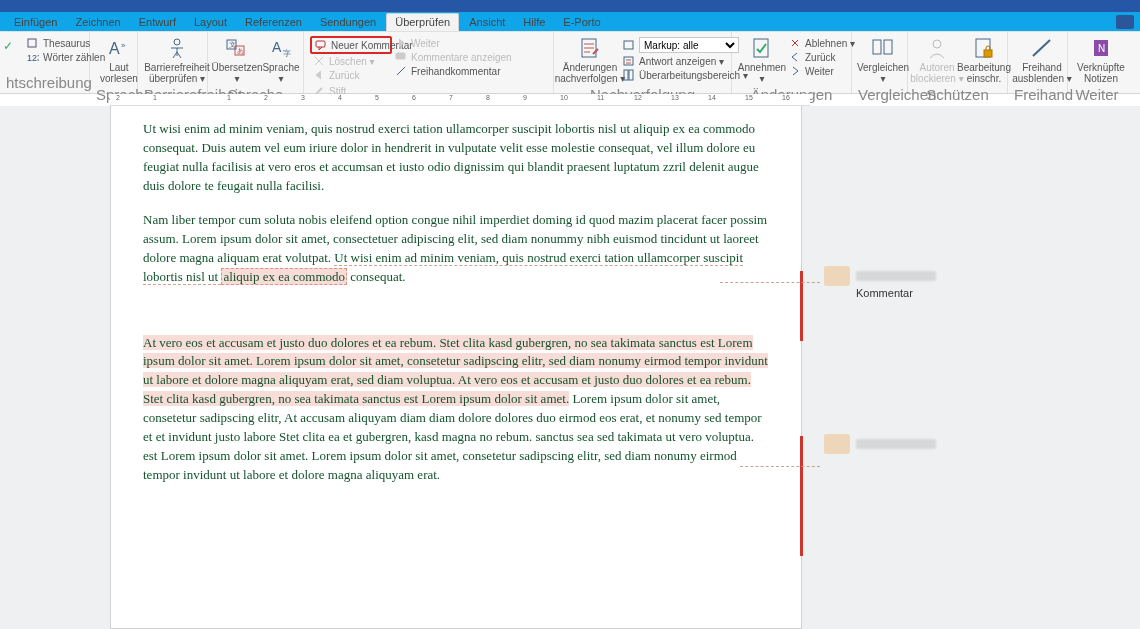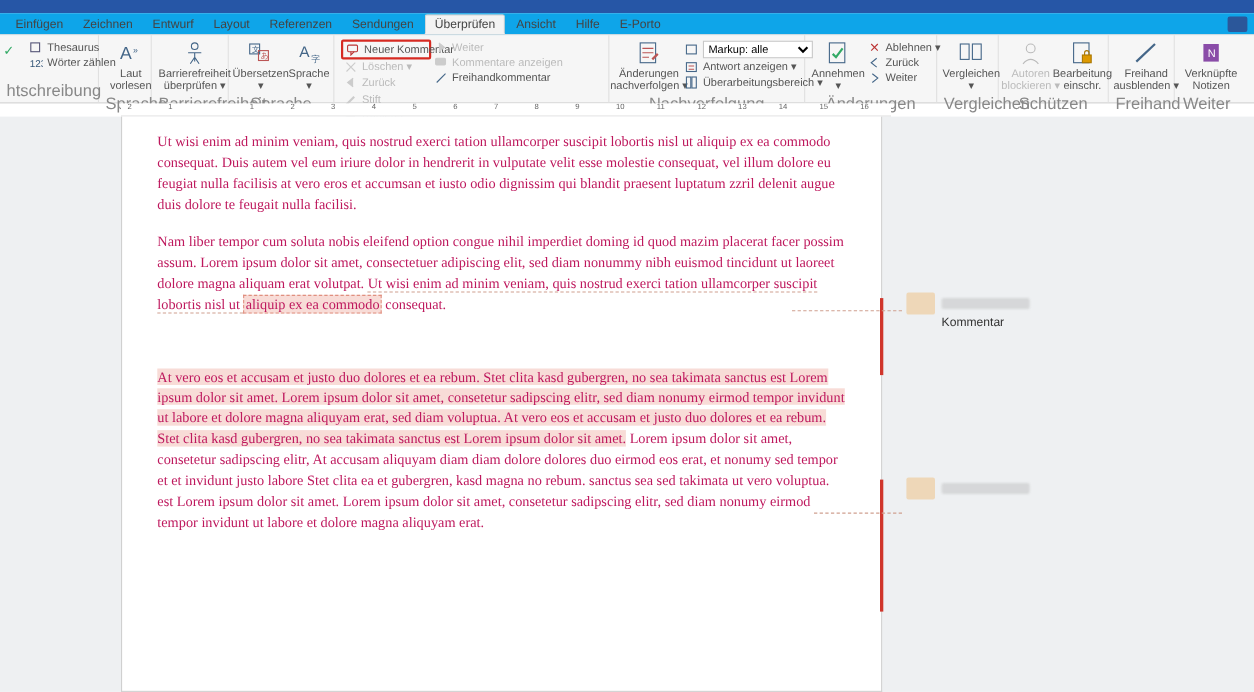--- a/index.html
+++ b/index.html
@@ -19,21 +19,21 @@
   .small-btn { display: flex; align-items: center; gap: 4px; font-size: 10px; color: #555; padding: 1px 3px; cursor: pointer; white-space: nowrap; }
   .small-btn .sico { width: 12px; height: 12px; }
   .highlight { border: 2px solid #d62a22; border-radius: 2px; justify-content: space-between; }
   .dim { color: #bbb; }
   .dim .sico svg * { stroke: #ccc !important; fill: #ccc !important; }
   select.mini { font-size: 10px; height: 16px; width: 100px; border: 1px solid #c8c8c8; background: #fff; }
   .ruler { height: 12px; background: #fff; border-bottom: 1px solid #ddd; position: relative; font-size: 7px; color: #666; overflow: hidden; margin-left: 110px; width: 700px;}
   .ruler span { position: absolute; top: 0; }
   .workspace { position: relative; height: calc(629px - 12px - 20px - 62px - 12px); background: #eef0f2; }
   .page { position: absolute; left: 110px; top: 0; width: 692px; min-height: 100%; background: #fff; border: 1px solid #d0d0d0; border-top: none; padding: 14px 32px; }
-  .page p { font-family: "Times New Roman", Georgia, serif; font-size: 13px; line-height: 1.45; color: #be185d; margin-bottom: 16px; }
+  .page p { font-family: "Times New Roman", Georgia, serif; font-size: 13px; line-height: 1.45; color: #14532d; margin-bottom: 16px; }
   .comment-bar { position: absolute; width: 3px; background: #d0352b; }
   .comment-card { position: absolute; left: 824px; width: 290px; }
   .card-head { display: flex; align-items: center; gap: 6px; }
   .avatar { width: 26px; height: 20px; background: #eed7b8; border-radius: 2px; }
   .blurname { width: 80px; height: 10px; background: rgba(160,160,160,.3); border-radius: 2px; filter: blur(1px); }
   .card-text { margin-left: 32px; font-size: 11px; color: #333; margin-top: 1px; }
   .reply { margin-left: 50px; margin-top: 6px; }
   .reply .avatar { width: 20px; height: 16px; background: #d8d8d8; }
   .reply .blurname { width: 70px; }
   .reply .card-text { margin-left: 26px; }

